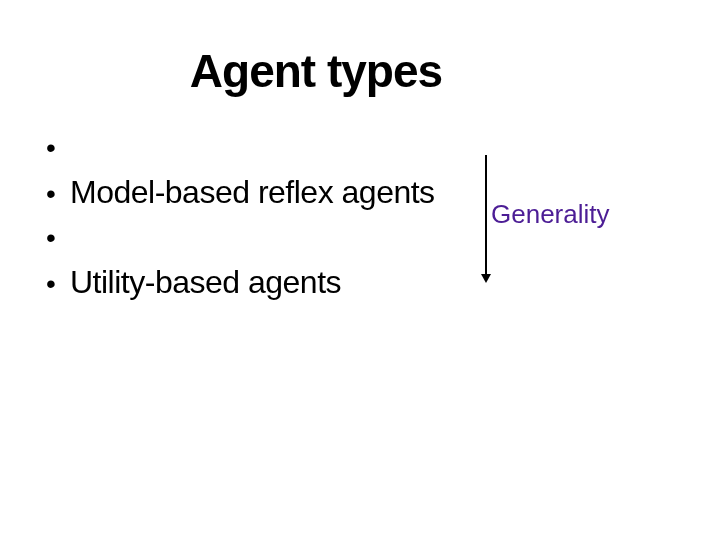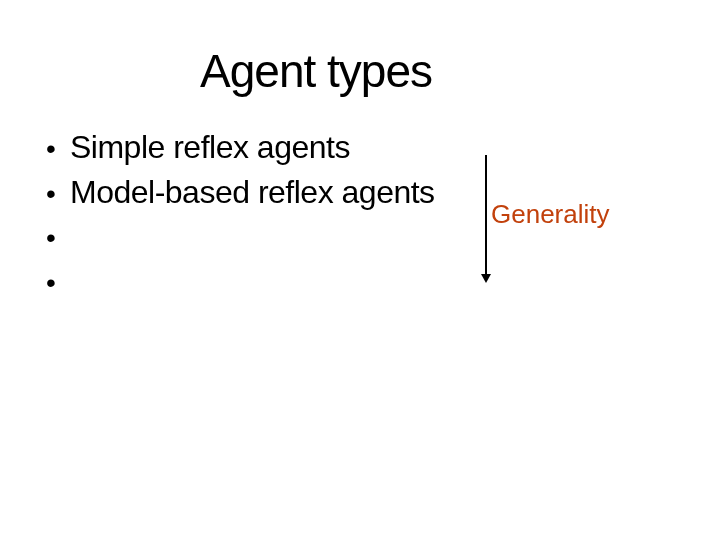--- a/index.html
+++ b/index.html
@@ -19,21 +19,21 @@
     background: #ffffff;
   }
   .slide-title {
     position: absolute;
     top: 48px;
     left: 0;
     width: 632px;
     text-align: center;
     font-size: 46px;
     line-height: 46px;
-    font-weight: 400;
+    font-weight: 700;
     color: #000000;
     letter-spacing: -1px;
     white-space: nowrap;
   }
   .bullet-list {
     position: absolute;
     top: 125px;
     left: 46px;
     margin: 0;
     padding: 0;
@@ -80,45 +80,45 @@
     border-left: 5px solid transparent;
     border-right: 5px solid transparent;
     border-top: 9px solid #000000;
   }
   .generality-label {
     position: absolute;
     left: 491px;
     top: 201px;
     font-size: 26px;
     line-height: 26px;
-    color: #c2410c;
+    color: #4c1d95;
     white-space: nowrap;
   }
 </style>
 </head>
 <body>
 
 <div class="slide">
 
   <div class="slide-title">Agent types</div>
 
   <ul class="bullet-list">
     <li class="bullet-item">
       <span class="bullet-dot">•</span>
-      <span class="bullet-text">Simple reflex agents</span>
     </li>
     <li class="bullet-item">
       <span class="bullet-dot">•</span>
       <span class="bullet-text">Model-based reflex agents</span>
     </li>
     <li class="bullet-item">
       <span class="bullet-dot">•</span>
     </li>
     <li class="bullet-item">
       <span class="bullet-dot">•</span>
+      <span class="bullet-text">Utility-based agents</span>
     </li>
   </ul>
 
   <div class="generality-arrow">
     <div class="arrow-shaft"></div>
     <div class="arrow-head"></div>
   </div>
 
   <div class="generality-label">Generality</div>
 

